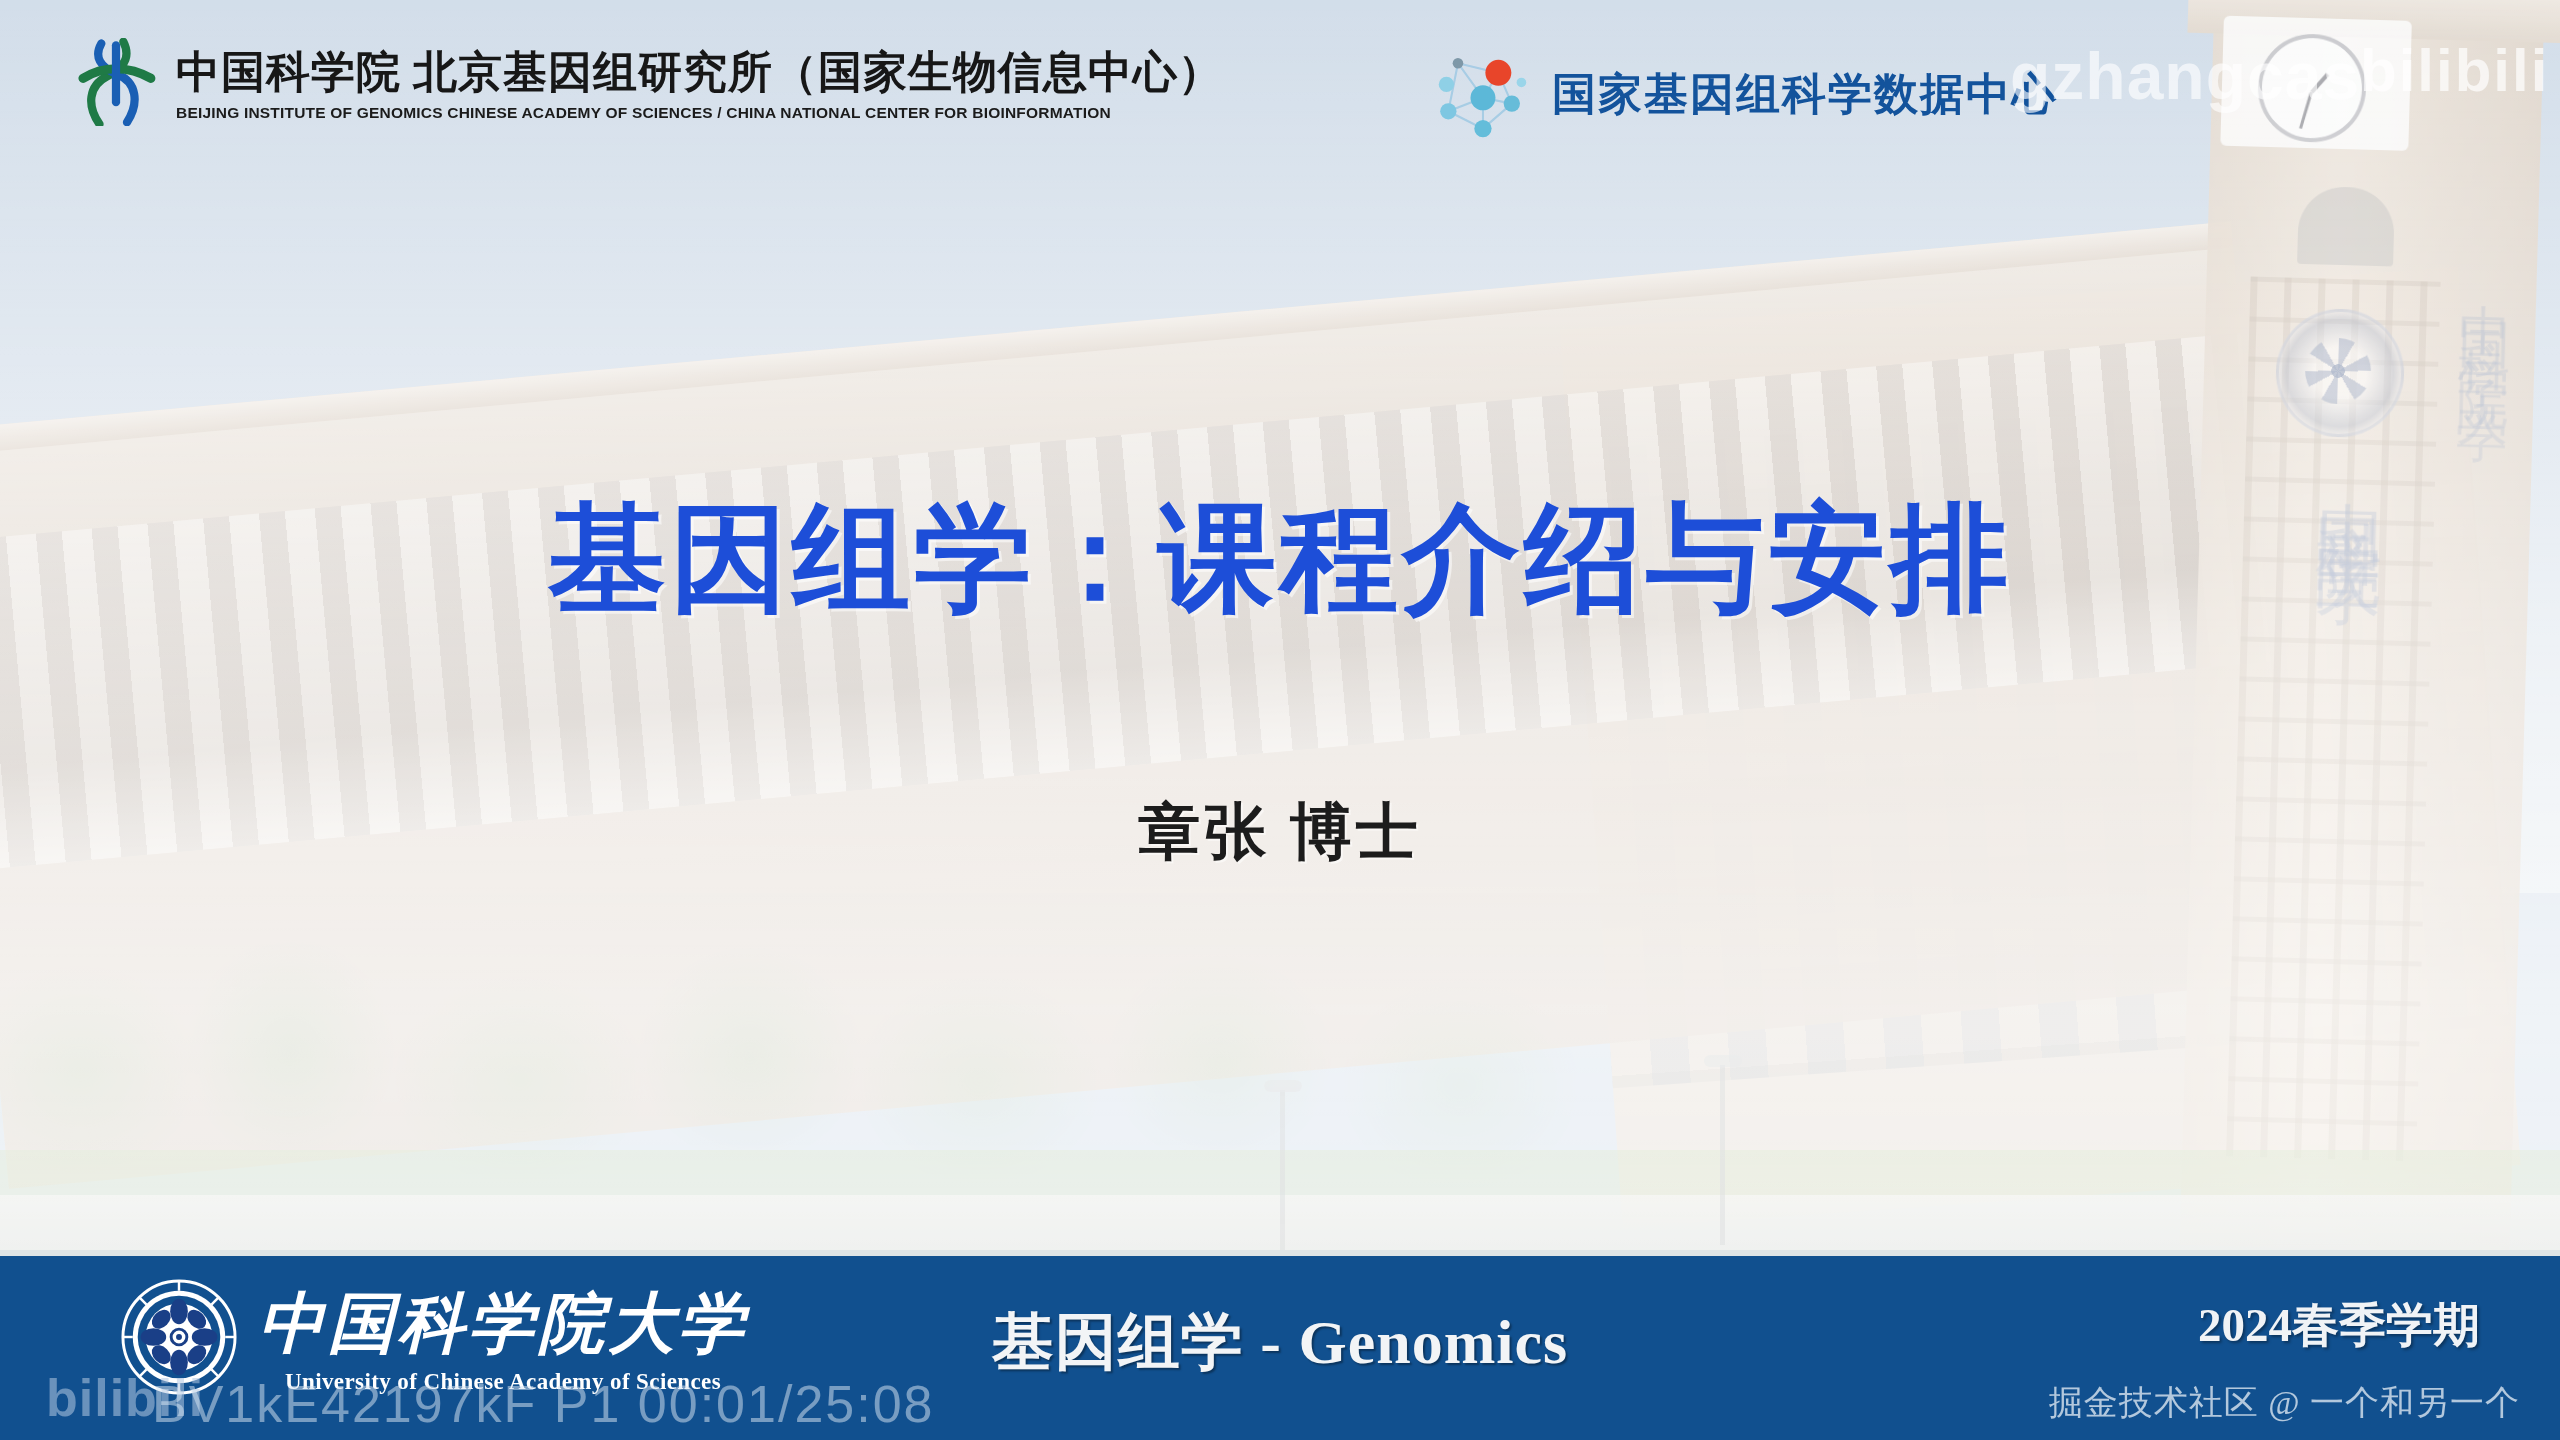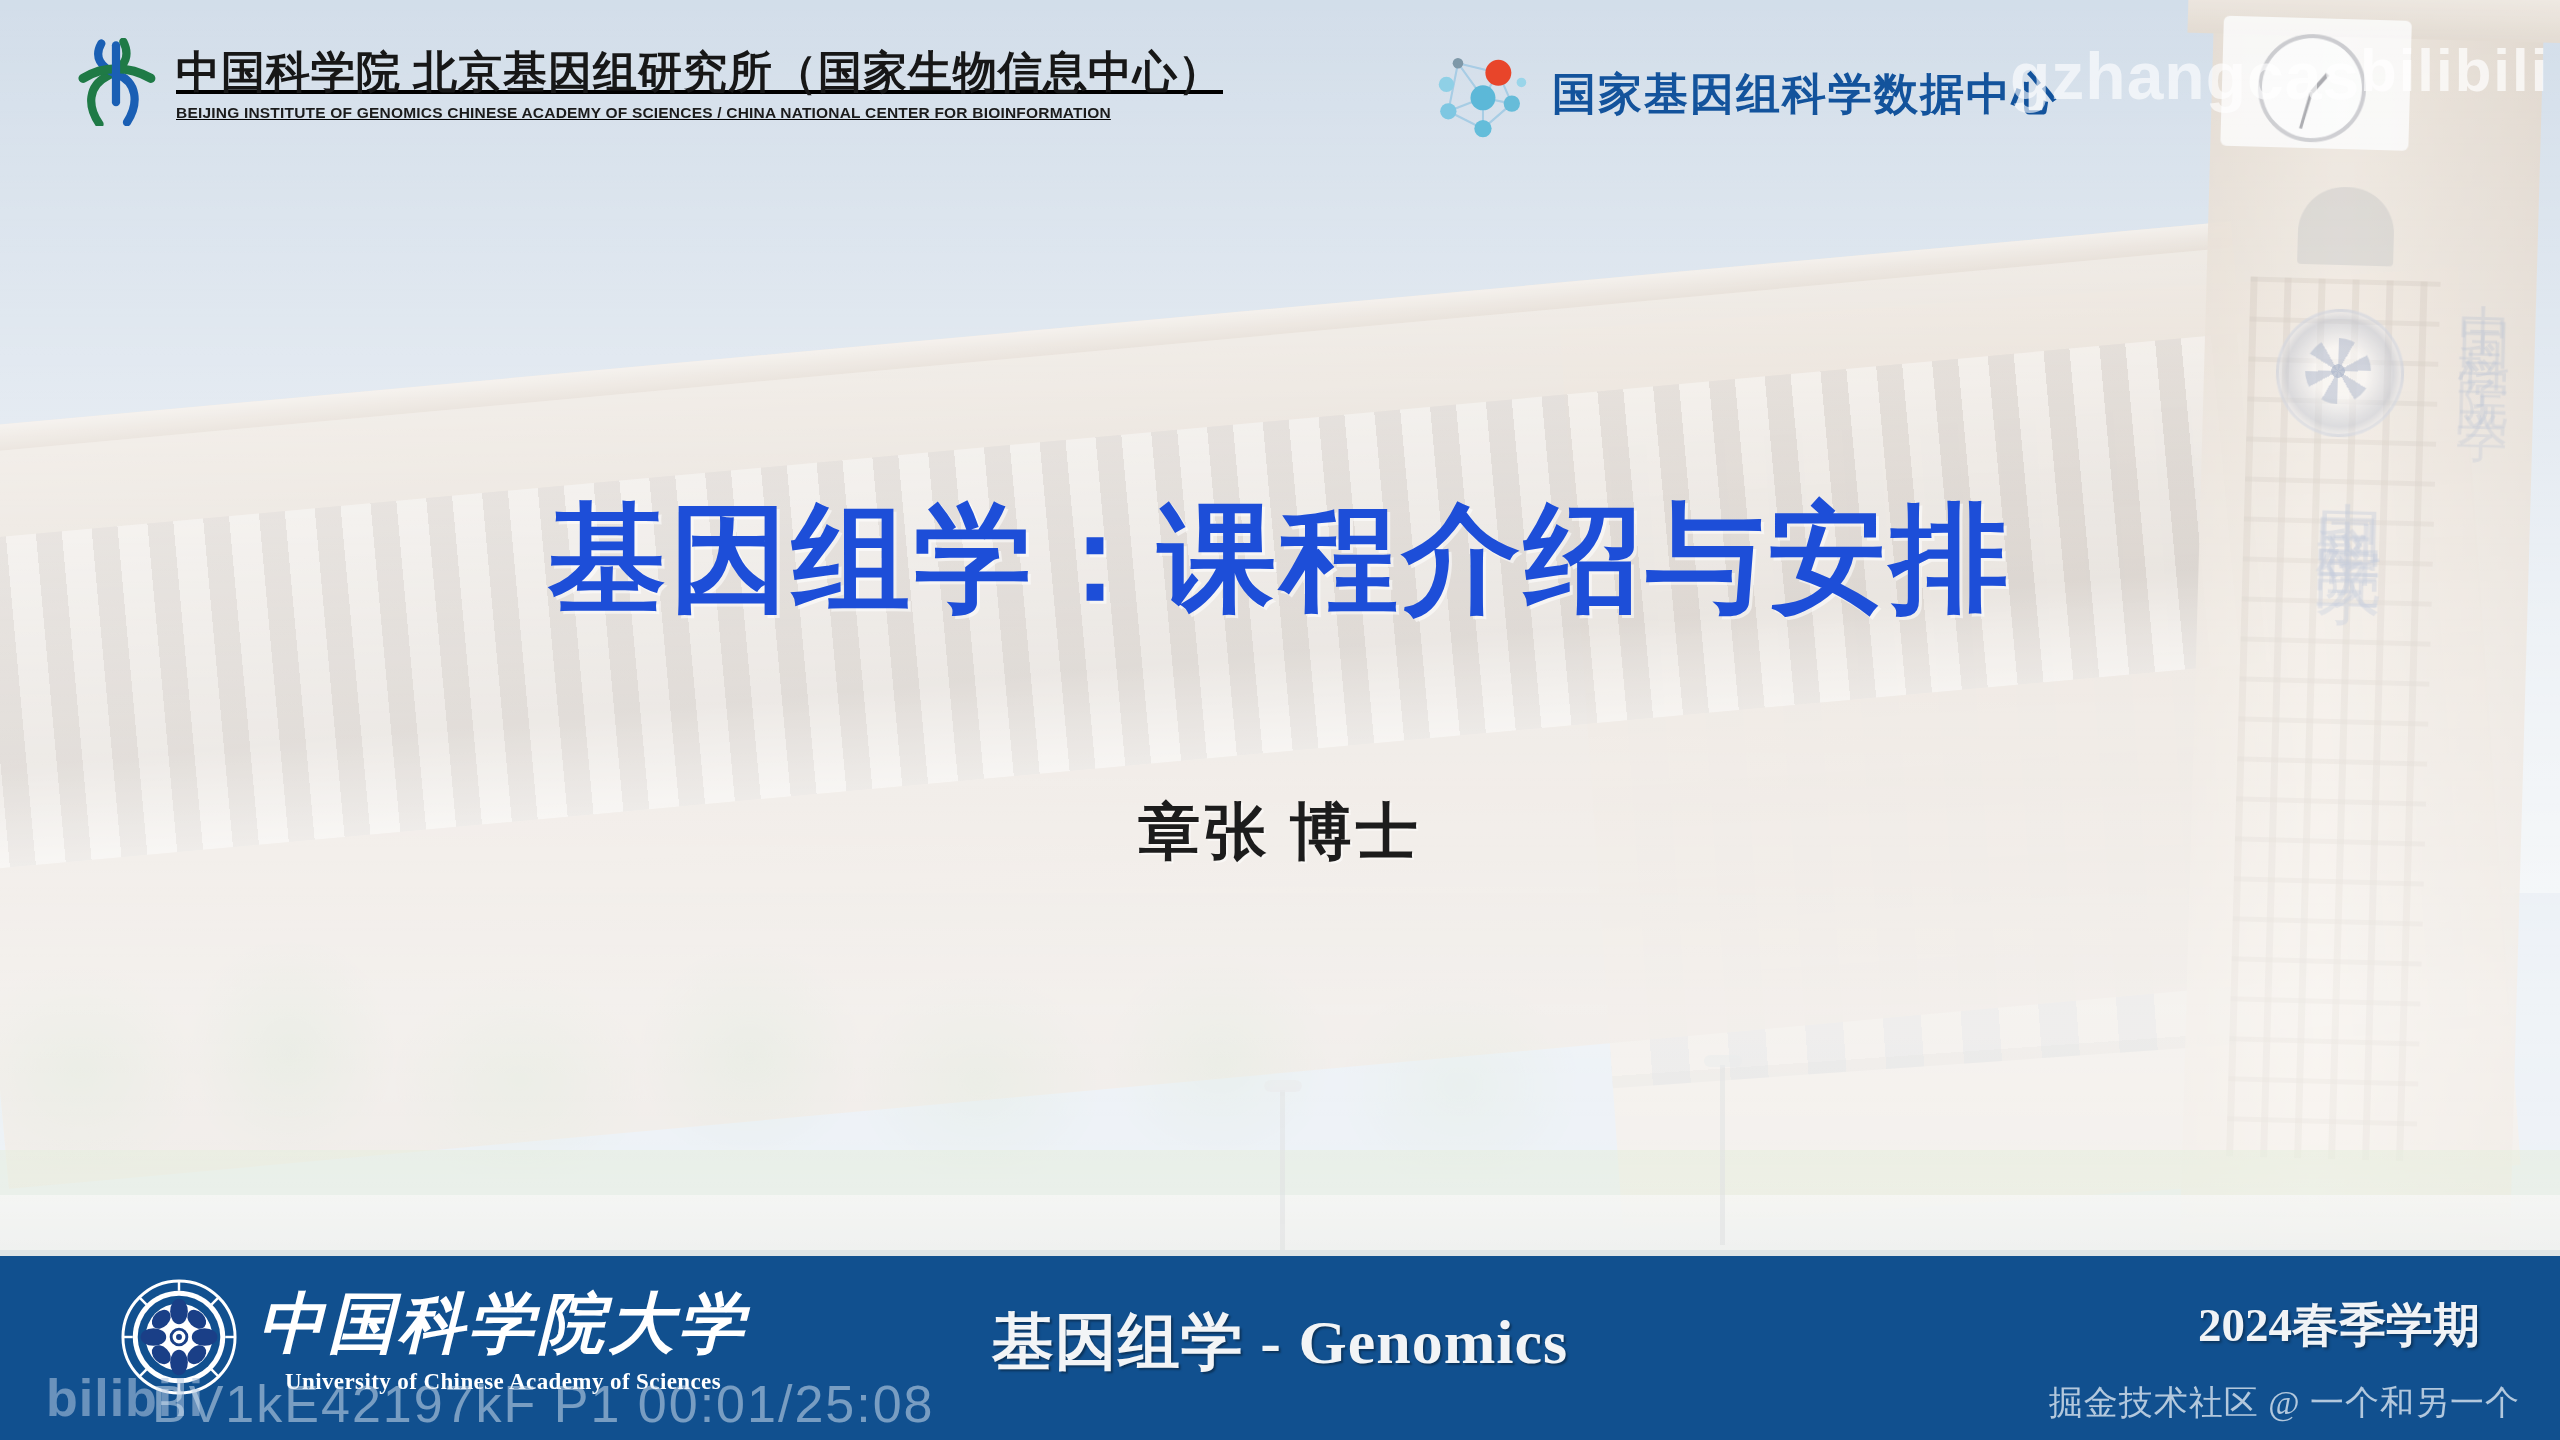--- a/index.html
+++ b/index.html
@@ -171,21 +171,21 @@
   }
 
   
   .wash{position:absolute;inset:0;background:rgba(255,255,255,.30);pointer-events:none;}
 
   
   .topband{position:absolute;left:0;top:0;width:100%;height:190px;}
 
   .big-logo{position:absolute;left:70px;top:38px;display:flex;align-items:center;gap:14px;}
   .dna-mark{width:92px;height:88px;flex:0 0 auto;}
-  .big-text{display:flex;flex-direction:column;gap:2px;text-decoration:underline;}
+  .big-text{display:flex;flex-direction:column;gap:2px;}
   .big-cn{
     font-size:44px;font-weight:bold;color:#171717;letter-spacing:1px;white-space:nowrap;
     font-family:"Liberation Serif",serif;
   }
   .big-en{
     font-size:15.5px;font-weight:bold;color:#1b1b1b;letter-spacing:.2px;white-space:nowrap;
     font-family:"Liberation Sans",sans-serif;
   }
 
   .ngdc-logo{position:absolute;left:1428px;top:44px;display:flex;align-items:center;gap:16px;}

